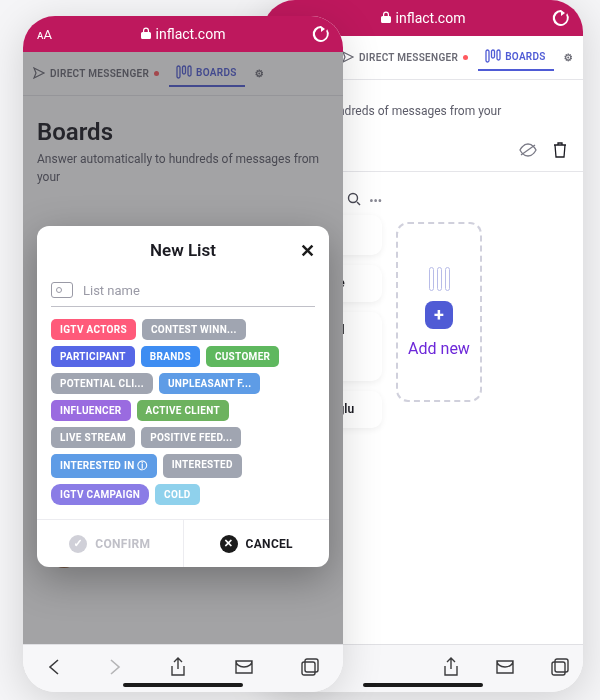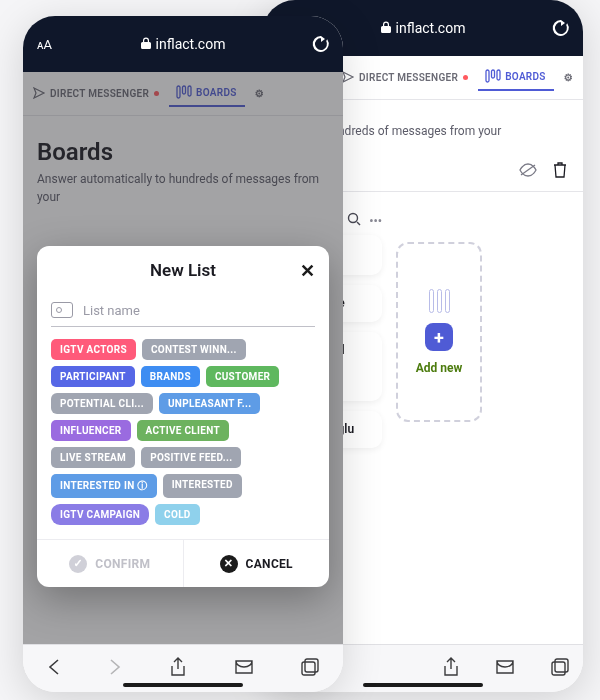--- a/index.html
+++ b/index.html
@@ -31,22 +31,22 @@
       width: 320px;
       height: 692px;
     }
     .phone-left {
       left: 23px;
       top: 16px;
       width: 320px;
       height: 676px;
     }
     .url-bar {
-      background: #0f172a;
-      height: 56px;
+      background: #be185d;
+      height: 36px;
       display: flex;
       align-items: center;
       justify-content: center;
       position: relative;
       color: #fff;
       font-size: 14px;
     }
     .url-bar .aa {
       position: absolute;
       left: 14px;
@@ -201,23 +201,23 @@
       display: flex;
       gap: 3px;
     }
     .add-new .bars span {
       width: 5px;
       height: 24px;
       border-radius: 3px;
       border: 1.5px solid #b8bce8;
     }
     .add-new .label {
-      font-size: 12px;
-      color: #4d7c0f;
-      font-weight: 700;
+      font-size: 16px;
+      color: #6d28d9;
+      font-weight: 400;
     }
     .toolbar {
       height: 48px;
       background: #f7f7f9;
       border-top: 1px solid #e0e0e4;
       display: flex;
       align-items: center;
       justify-content: space-around;
       font-size: 18px;
       color: #3a3a3c;

